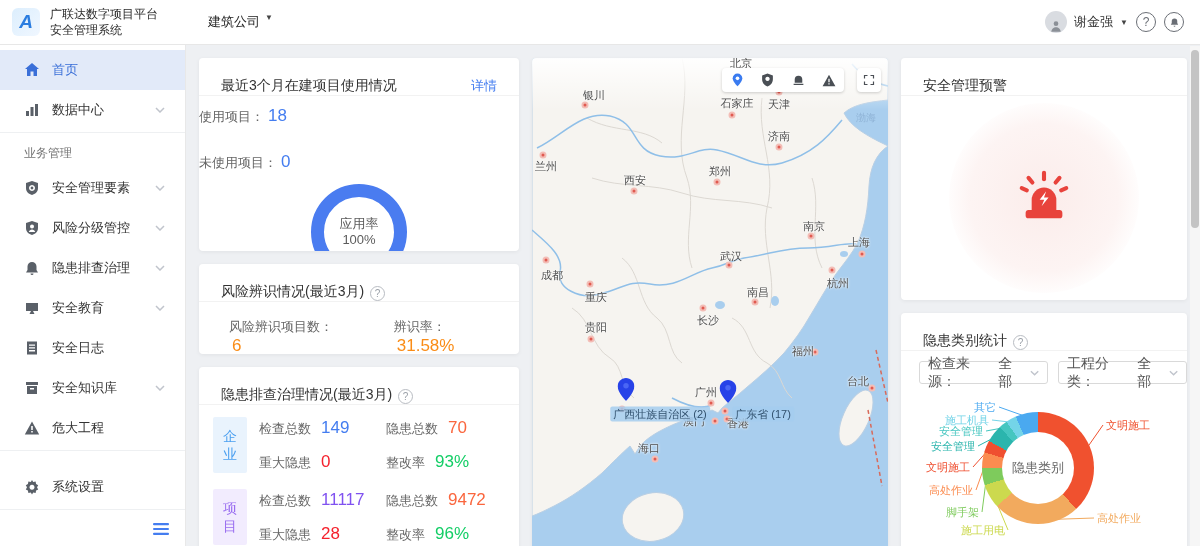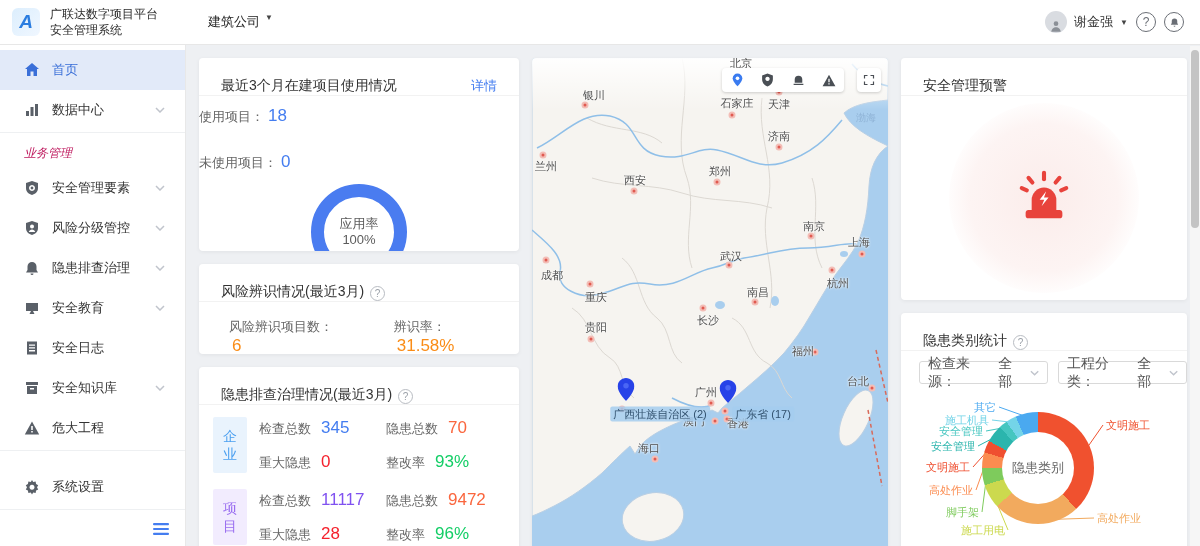--- a/index.html
+++ b/index.html
@@ -22,21 +22,21 @@
   .sidebar { width:186px; background:#fff; border-right:1px solid #e8e8e8; display:flex; flex-direction:column; padding-top:5px; }
   .menu-item { height:40px; display:flex; align-items:center; padding:0 20px 0 24px; gap:12px; font-size:13px; color:#333; cursor:pointer; position:relative; flex:none; }
   .menu-item svg.mi { width:16px; height:16px; flex:none; }
   .menu-item .chev { margin-left:auto; }
   .menu-item.active { background:#e2eaf9; color:#3a6fd8; }
   .menu-item.active svg.mi path, .menu-item.active svg.mi rect { fill:#3a6fd8; }
   .mi path, .mi rect { fill:#5a6068; }
   .chev { width:10px; height:6px; }
   .chev polyline { fill:none; stroke:#c0c4cc; stroke-width:1.5; }
   .divider { height:1px; background:#eef0f2; margin:2px 0; flex:none; }
-  .section-label { font-size:12px; color:#be185d; padding:10px 0 6px 24px; flex:none;font-style:italic; }
+  .section-label { font-size:12px; color:#737373; padding:10px 0 6px 24px; flex:none; }
   .sidebar-bottom { margin-top:auto; flex:none; }
   .collapse-row { height:34px; display:flex; align-items:center; justify-content:flex-end; padding-right:16px; }
   .collapse-icon { width:16px; height:12px; cursor:pointer; }
   .collapse-icon rect { fill:#447df0; }
 
   
   .main { flex:1; padding:13px; display:flex; gap:13px; overflow:hidden; }
   .col { display:flex; flex-direction:column; gap:13px; }
   .col1 { width:320px; flex:none; }
   .col3 { flex:1; }
@@ -263,21 +263,21 @@
         <div class="card-header">
           <span>隐患排查治理情况(最近3月)</span>
           <span class="help-icon">?</span>
         </div>
         <div class="hz-body">
           <div class="hz-group">
             <div class="hz-tag" style="color: rgb(74, 159, 240); background: rgb(233, 243, 253);">企业</div>
             <div class="hz-grid">
               <div class="hz-cell">
                   <span>检查总数</span>
-                  <b style="color: rgb(68, 125, 240);">345</b>
+                  <b style="color: rgb(68, 125, 240);">149</b>
                 </div>
               <div class="hz-cell">
                   <span>隐患总数</span>
                   <b style="color: rgb(250, 102, 62);">70</b>
                 </div>
               <div class="hz-cell">
                   <span>重大隐患</span>
                   <b style="color: rgb(245, 34, 45);">0</b>
                 </div>
               <div class="hz-cell">

